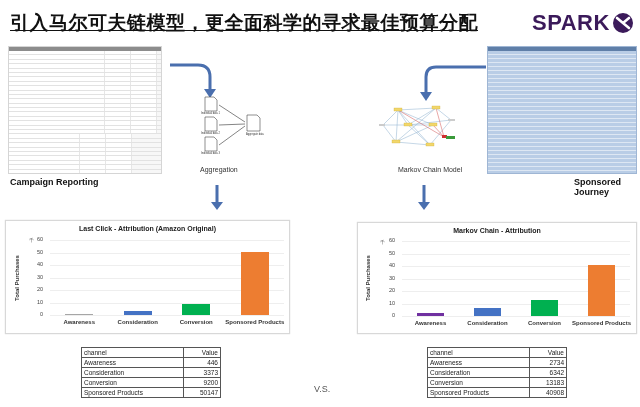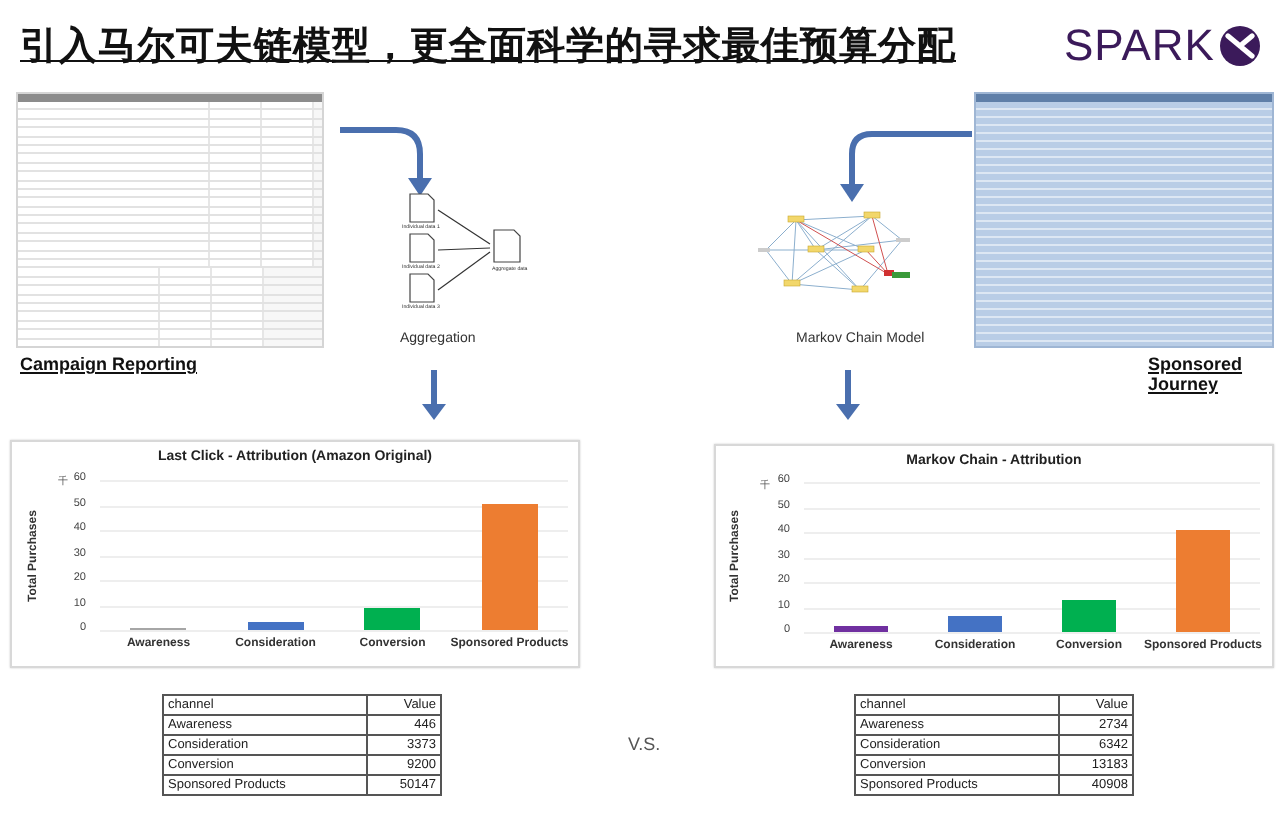--- a/index.html
+++ b/index.html
@@ -1,39 +1,39 @@
 <!DOCTYPE html>
 <html><head>
 <meta charset="utf-8">
 <style>
   html,body{margin:0;padding:0;}
   body{width:640px;height:407px;background:#ffffff;position:relative;overflow:hidden;font-family:"Liberation Sans",sans-serif;color:#222;}
   .abs{position:absolute;}
   .title{left:10px;top:10px;font-size:19px;font-weight:bold;color:#111;text-decoration:underline;letter-spacing:0.5px;font-family:"DejaVu Sans",sans-serif;}
   .logo{left:532px;top:10px;display:flex;align-items:center;}
-  .logo-text{font-size:22px;font-weight:normal;color:#3b1a5a;letter-spacing:0.5px;}
+  .logo-text{font-size:22px;font-weight:bold;color:#3b1a5a;letter-spacing:0.5px;}
   .logo-icon{width:22px;height:22px;margin-left:2px;}
   .sheet{background:#f7f7f7;border:1px solid #d5d5d5;overflow:hidden;}
   .sheet-row{height:3.4px;border-bottom:1px solid #e2e2e2;display:flex;}
   .sheet-cell{background:#fff;border-right:1px solid #e6e6e6;}
   .blue-sheet{background:#b9cde6;border:1px solid #9fb6d4;overflow:hidden;}
   .blue-row{height:3px;border-bottom:1px solid #dde7f3;}
-  .caption{font-size:9px;font-weight:bold;color:#111;text-decoration:underline;}
+  .caption{font-size:9px;font-weight:bold;color:#111;}
   .small-cap{font-size:7px;color:#333;}
   .chart-box{background:#fff;border:1px solid #d8d8d8;box-shadow:0 0 1px #ccc;}
   .chart-title{position:absolute;left:0;right:0;top:4px;text-align:center;font-size:7px;font-weight:bold;color:#222;}
   .ylabel{position:absolute;font-size:6px;font-weight:bold;color:#333;transform:rotate(-90deg);transform-origin:left top;white-space:nowrap;}
   .tick{position:absolute;font-size:5.5px;color:#444;text-align:right;width:12px;}
   .grid{position:absolute;height:1px;background:#eeeeee;}
   .bar{position:absolute;bottom:0;}
   .xcat{position:absolute;font-size:6px;font-weight:bold;color:#333;text-align:center;width:70px;}
   table.dt{position:absolute;border-collapse:collapse;font-size:6.5px;}
   table.dt td{border:1px solid #555;padding:0 2px;height:9px;line-height:9px;}
   table.dt td.v{text-align:right;}
-  .vs{left:314px;top:367px;font-size:9px;color:#555;}
+  .vs{left:314px;top:384px;font-size:9px;color:#555;}
 </style>
 </head>
 <body>
 
 <div class="abs title">引入马尔可夫链模型，更全面科学的寻求最佳预算分配</div>
 <div class="abs logo">
   <span class="logo-text">SPARK</span>
   <svg class="logo-icon" viewBox="0 0 22 22">
     <circle cx="11" cy="11" r="10" fill="#3b1a5a"></circle>
     <path d="M5 6 L17 16 M17 6 L11 11" stroke="#fff" stroke-width="2.6" stroke-linecap="round"></path>

